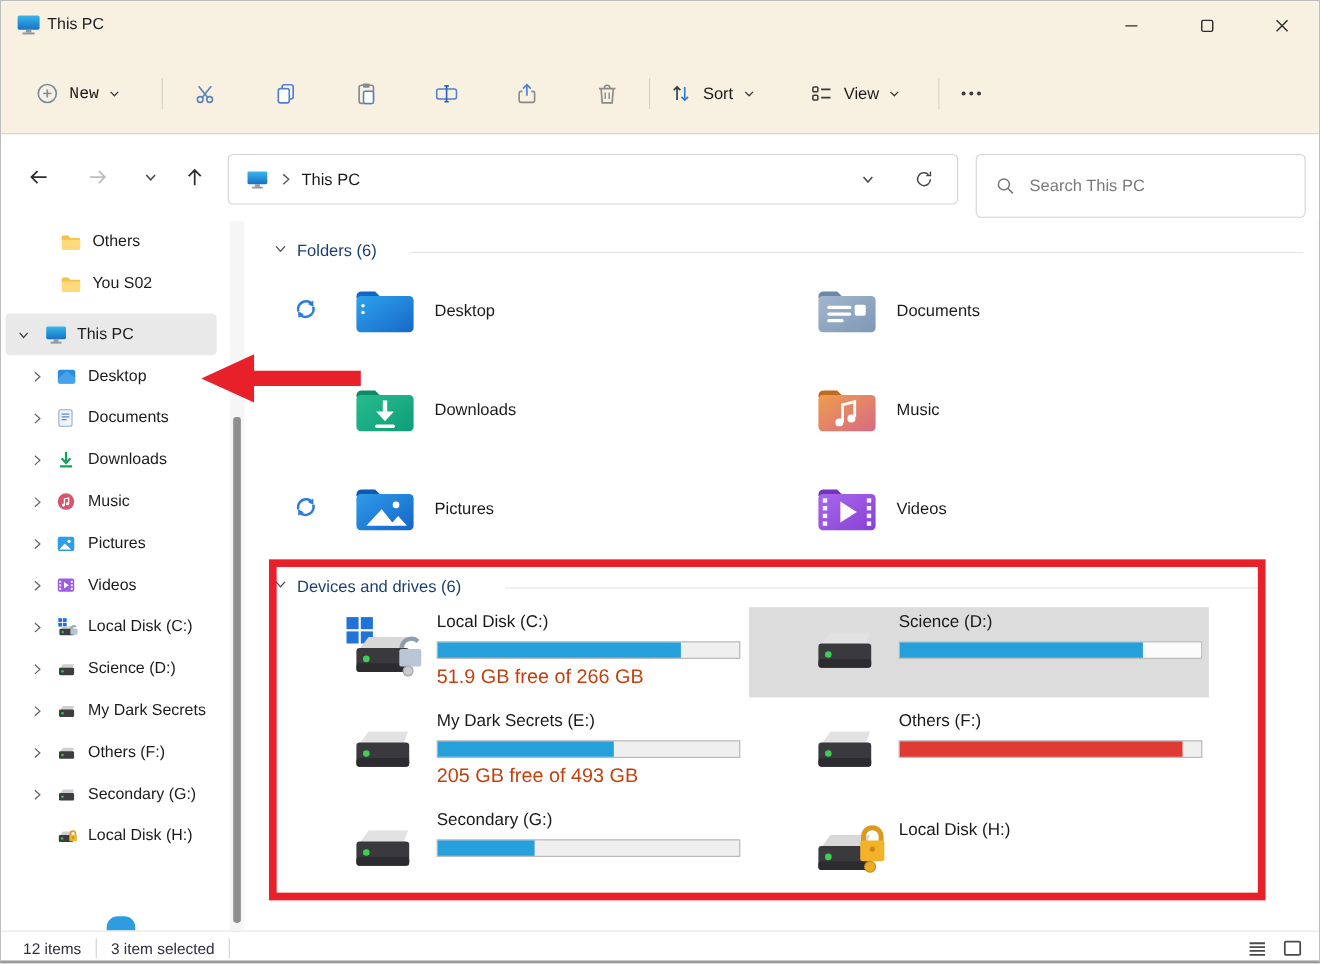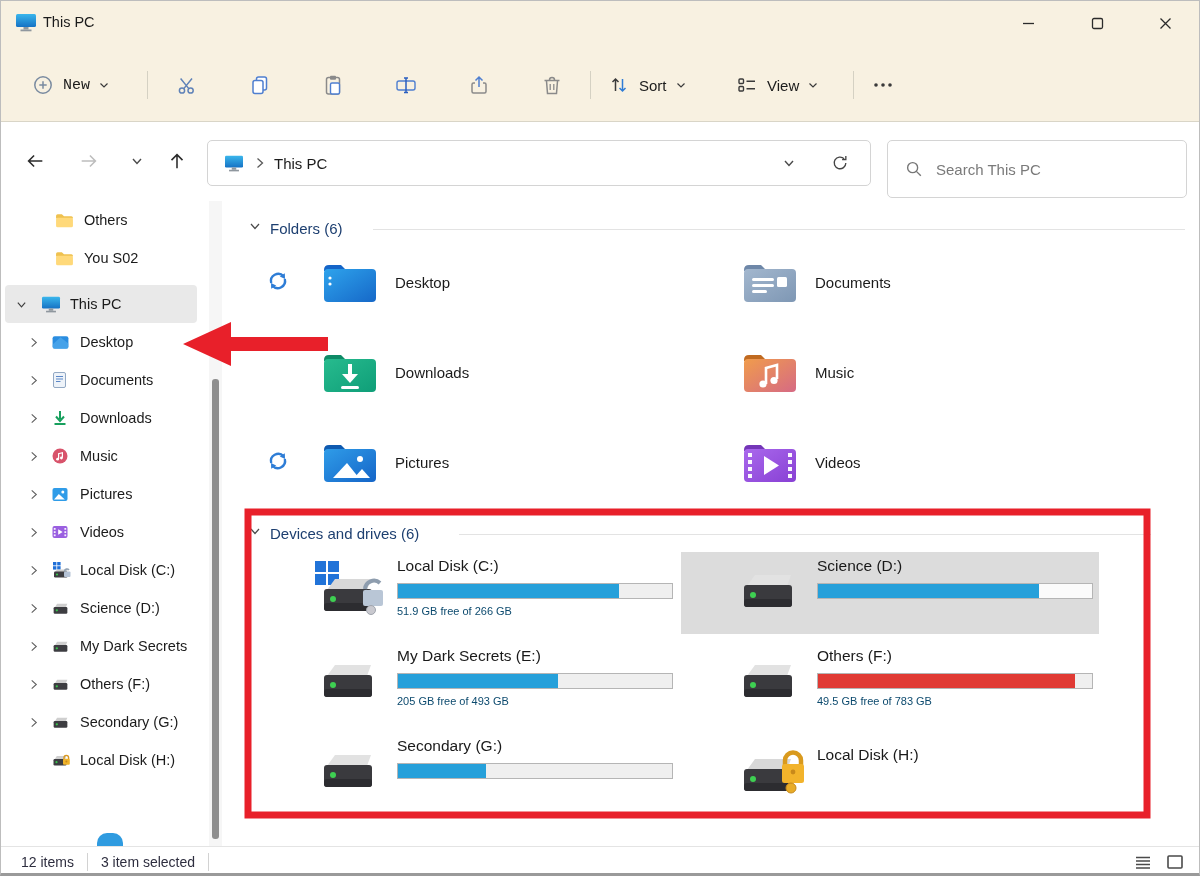--- a/index.html
+++ b/index.html
@@ -66,21 +66,21 @@
   .synic { position:absolute; width:22px; height:22px; }
 
   .sel-tile { position:absolute; left:680px; top:551px; width:418px; height:82px; }
 
   .dcell { position:absolute; width:400px; height:80px; display:flex; align-items:flex-start; }
   .dic { width:80px; flex:none; margin-top:6px; }
   .dstack { margin-left:4px; padding-top:3px; }
   .dname { font-size:15.5px; color:#191919; line-height:20px; }
   .dbar { width:276px; height:16px; background:#efefef; border:1px solid #b5b5b5; margin-top:7px; }
   .dfill { height:100%; }
-  .dfree { font-size:11px; color:#0c4a6e; margin-top:6px; }
+  .dfree { font-size:18px; color:#c2410c; margin-top:6px; }
   .dstack.name-only { padding-top:12px; }
 
   
   .statusbar { position:absolute; left:0; top:845px; width:100%; height:31px; background:#ffffff;
                border-top:1px solid #e4e4e4; display:flex; align-items:center; }
   .stext { font-size:14px; color:#2e2e3f; }
   .sdiv { width:1px; height:18px; background:#d2d2d2; margin:0 13px; }
   .status-left { display:flex; align-items:center; margin-left:20px; }
   .status-right { margin-left:auto; display:flex; align-items:center; gap:12px; margin-right:14px; }
 
@@ -740,21 +740,20 @@
           <rect x="11" y="26" width="48" height="22" rx="3" fill="#3a3a3e"></rect>
           <rect x="11" y="40" width="48" height="8" rx="3" fill="#2c2c30"></rect>
           <circle cx="20" cy="36" r="3" fill="#3ecf52"></circle>
         </svg>
     </span>
     <div class="dstack">
       <div class="dname">Others (F:)</div>
       <div class="dbar">
         <div class="dfill" style="width: 93.7%; background-color: rgb(224, 58, 52);"></div>
       </div>
-      <div class="dfree">49.5 GB free of 783 GB</div>
     </div>
   </div>
 
   <div class="dcell" style="left:312px; top:732px;">
     <span class="dic">
       <svg width="80" height="62" viewBox="0 0 80 62">
           <polygon points="14,27 22,16 58,16 54,27" fill="#e2e2e2"></polygon>
           <rect x="11" y="26" width="48" height="22" rx="3" fill="#3a3a3e"></rect>
           <rect x="11" y="40" width="48" height="8" rx="3" fill="#2c2c30"></rect>
           <circle cx="20" cy="36" r="3" fill="#3ecf52"></circle>

